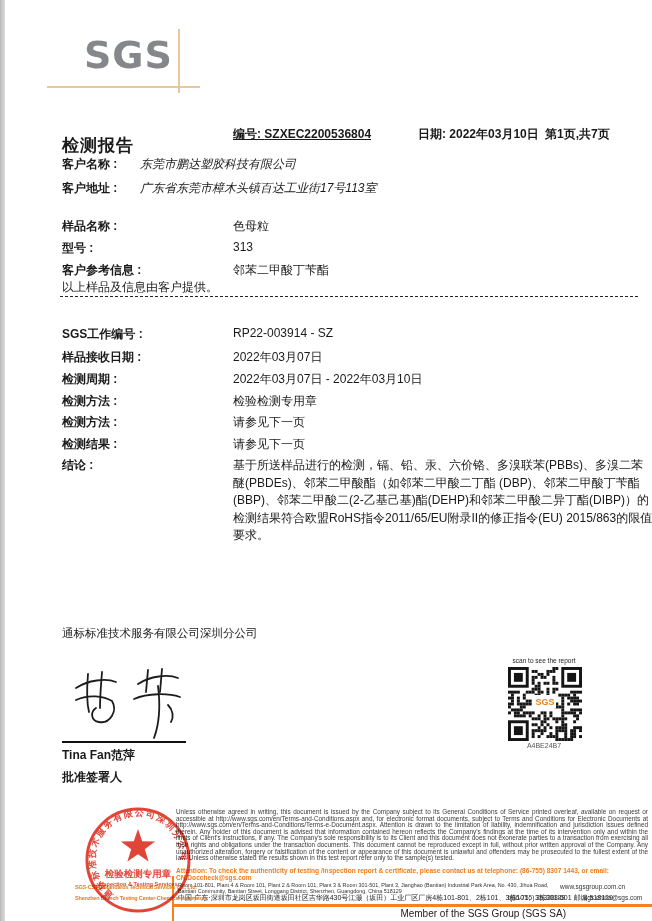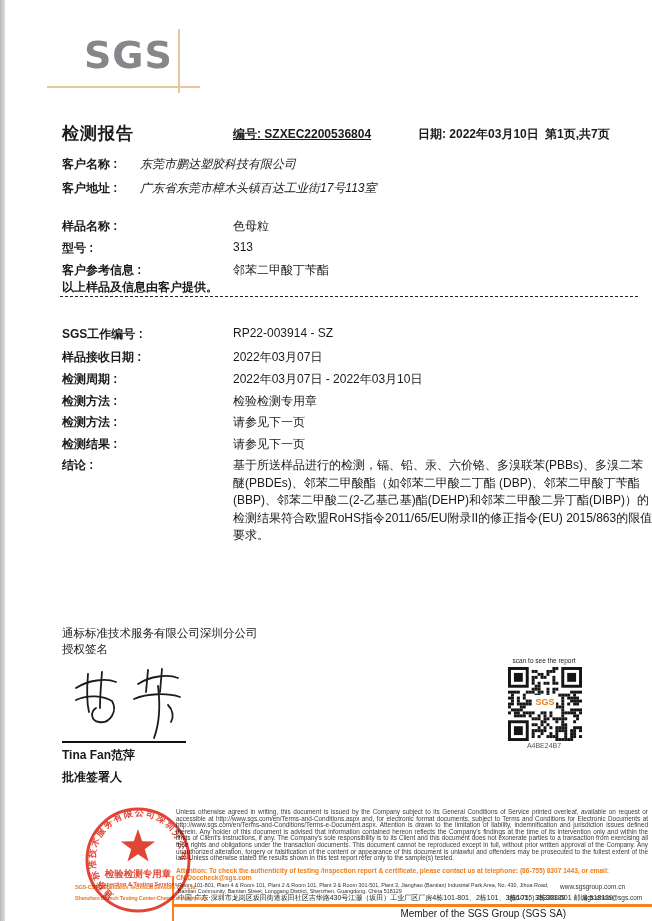--- a/index.html
+++ b/index.html
@@ -5,28 +5,28 @@
   html,body{margin:0;padding:0;background:#fff;}
   .page{position:relative;width:652px;height:921px;background:#fff;overflow:hidden;
         font-family:"Liberation Sans","DejaVu Sans",sans-serif;color:#1a1a1a;}
   .edge{position:absolute;left:0;top:0;width:5px;height:921px;
         background:linear-gradient(to right,#b9b9b9,#dcdcdc);}
   .abs{position:absolute;}
   .logo{left:84px;top:33px;font-size:38px;font-weight:bold;color:#85878a;letter-spacing:1px;
         font-family:"DejaVu Sans","Liberation Sans",sans-serif;}
   .tan-h{left:47px;top:86px;width:153px;height:2px;background:#e9c79c;}
   .tan-v{left:178px;top:29px;width:2px;height:64px;background:#e9c79c;}
-  .doc-title{left:62px;top:122px;font-size:17px;font-weight:bold;letter-spacing:1px;}
+  .doc-title{left:62px;top:134px;font-size:17px;font-weight:bold;letter-spacing:1px;}
   .meta{top:126px;font-size:12px;font-weight:bold;white-space:nowrap;}
   .row{position:absolute;left:62px;font-size:12px;white-space:nowrap;}
   .lbl{position:absolute;left:0;font-weight:bold;}
   .val{position:absolute;white-space:nowrap;}
   .val-a{left:78px;font-style:italic;}
   .val-b{left:171px;}
-  .note{position:absolute;left:62px;font-size:12px;font-weight:bold;}
+  .note{position:absolute;left:62px;font-size:12px;font-weight:normal;}
   .dashed{left:60px;top:296px;width:578px;border-top:1.6px dashed #222;}
   .concl{white-space:normal;width:420px;line-height:17.5px;}
   .sig-company{left:62px;top:625px;font-size:11.5px;line-height:16px;}
   .sig-line{left:62px;top:741px;width:124px;height:2px;background:#111;}
   .signer{left:62px;top:747px;font-size:12px;font-weight:bold;}
   .signer-role{left:62px;top:769px;font-size:12px;font-weight:bold;}
   .qr-caption{left:496px;top:657px;width:96px;font-size:6.5px;text-align:center;color:#222;}
   .qr-box{left:508px;top:667px;width:74px;height:74px;}
   .qr-code-text{left:496px;top:742px;width:96px;font-size:7px;text-align:center;color:#555;}
   .stamp{left:84px;top:806px;opacity:.88;mix-blend-mode:multiply;z-index:5;}
@@ -115,21 +115,20 @@
     <span class="lbl">检测结果 :</span>
     <span class="val val-b">请参见下一页</span>
   </div>
   <div class="row" style="top:457px;">
     <span class="lbl">结论 :</span>
     <span class="val val-b concl">基于所送样品进行的检测，镉、铅、汞、六价铬、多溴联苯(PBBs)、多溴二苯醚(PBDEs)、邻苯二甲酸酯（如邻苯二甲酸二丁酯 (DBP)、邻苯二甲酸丁苄酯(BBP)、邻苯二甲酸二(2-乙基己基)酯(DEHP)和邻苯二甲酸二异丁酯(DIBP)）的检测结果符合欧盟RoHS指令2011/65/EU附录II的修正指令(EU) 2015/863的限值要求。</span>
   </div>
 
   <div class="abs sig-company">
     <div>通标标准技术服务有限公司深圳分公司</div>
-    <div>授权签名</div>
   </div>
   <svg class="abs" style="left:66px;top:668px;" width="140" height="72" viewBox="0 0 140 72">
     <g fill="none" stroke="#1c1c1c" stroke-width="1.8" stroke-linecap="round">
       <path d="M10,20 C22,12 40,10 50,14"></path>
       <path d="M22,6 C21,18 20,32 23,44"></path>
       <path d="M36,4 C35,16 34,28 34,40"></path>
       <path d="M10,32 C22,26 38,28 46,33 C52,43 44,56 33,54 C25,53 24,44 30,40"></path>
       <path d="M72,16 C84,8 102,6 112,10"></path>
       <path d="M82,2 L80,24"></path>
       <path d="M96,1 L94,24"></path>

